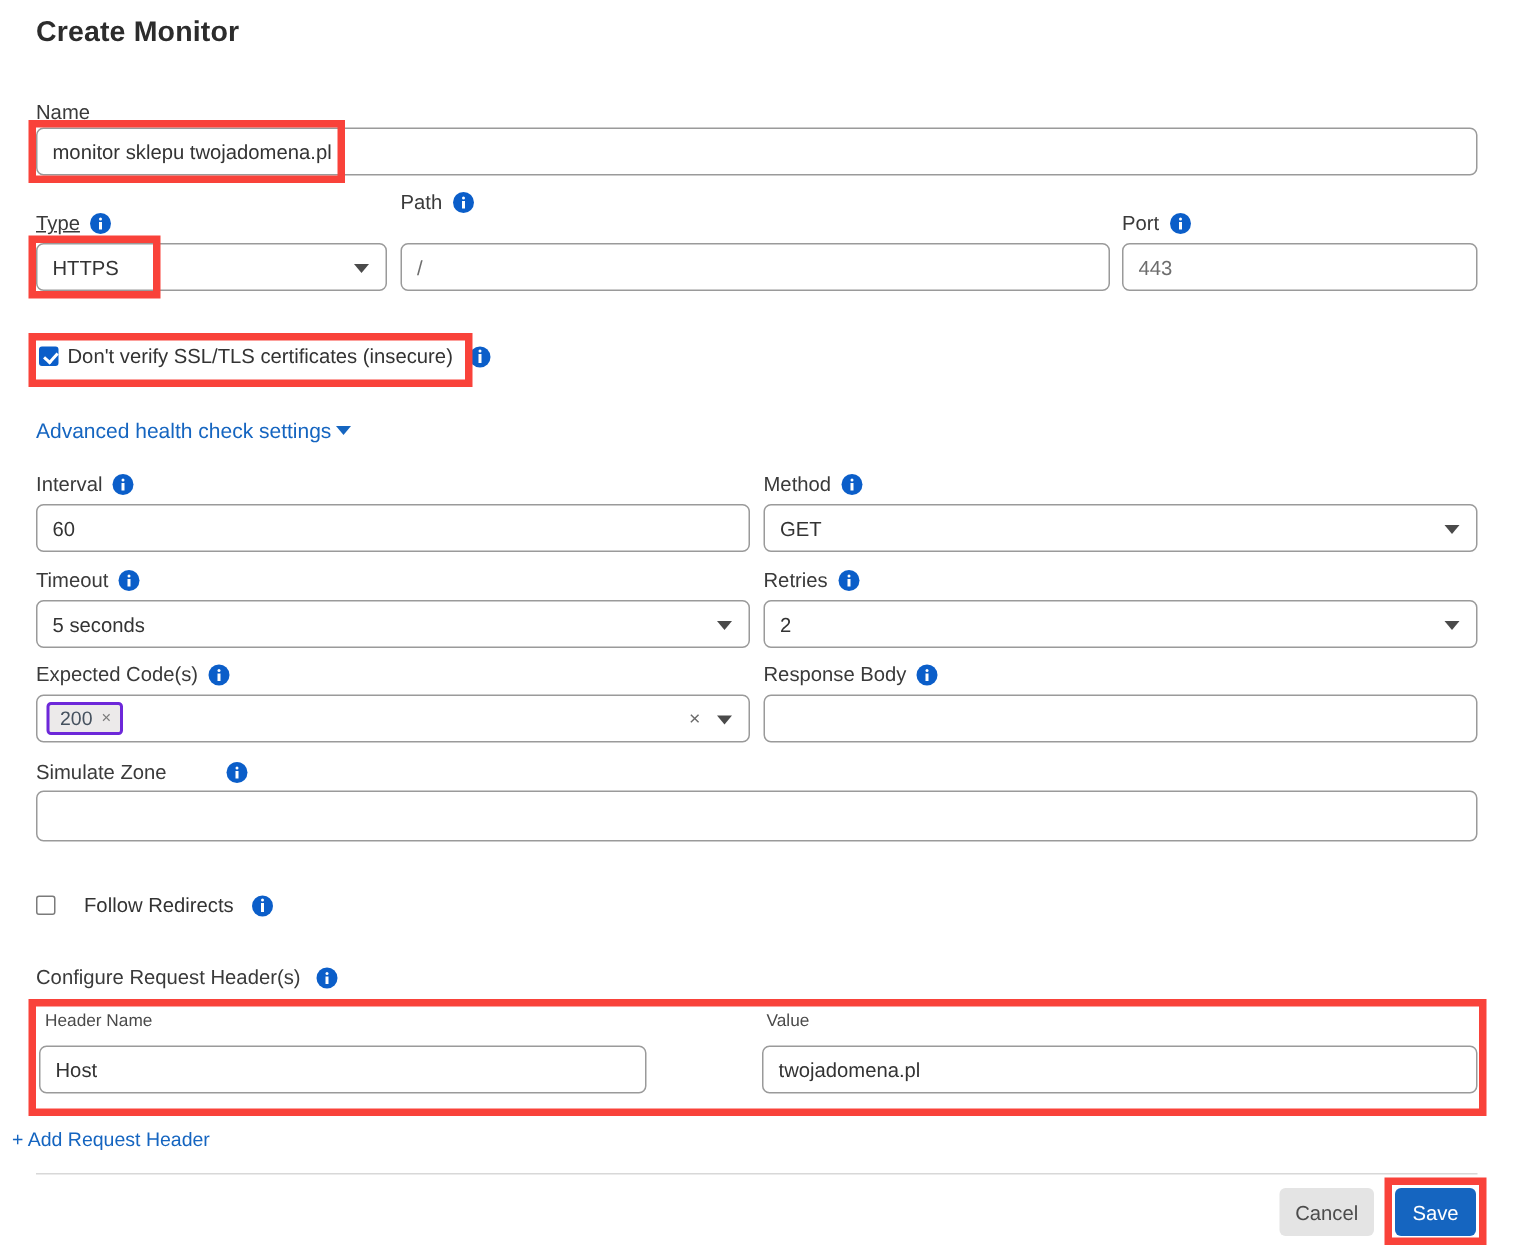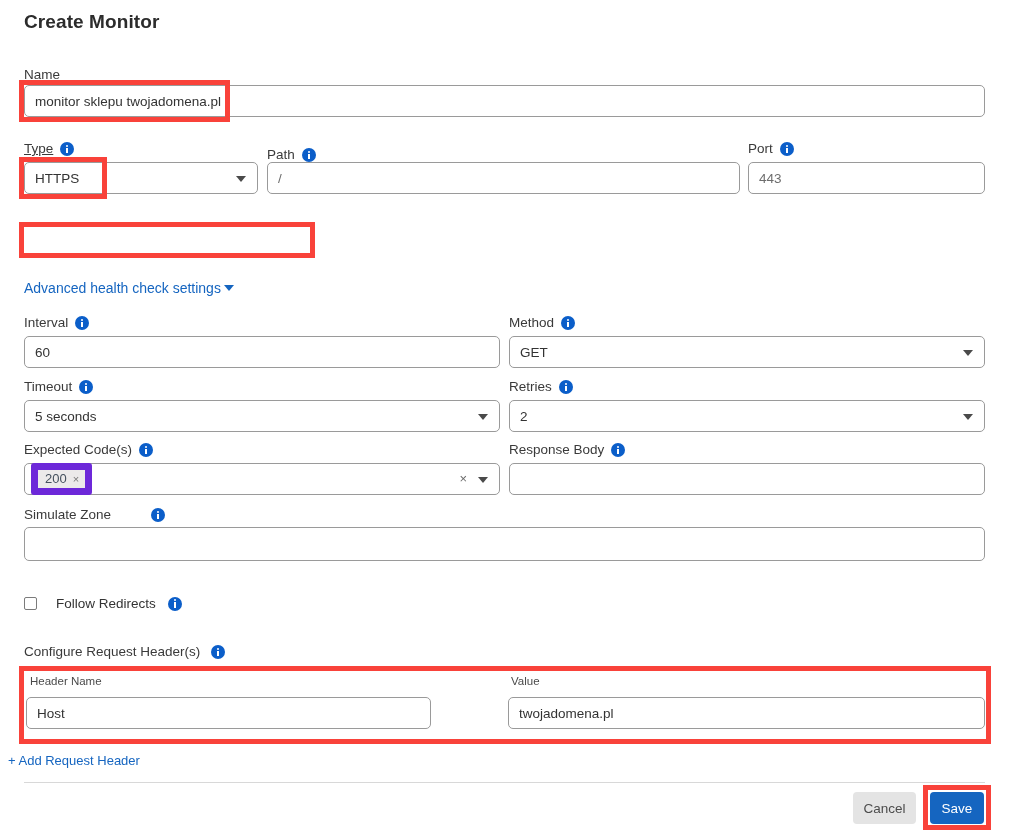--- a/index.html
+++ b/index.html
@@ -56,21 +56,21 @@
     position: absolute; right: 11px; top: 50%; margin-top: -2px;
     width: 0; height: 0;
     border-left: 5px solid transparent;
     border-right: 5px solid transparent;
     border-top: 6px solid #4a4a4a;
   }
 
   
   .chip {
     display: inline-flex; align-items: center; gap: 6px;
-    background: #eceaea; border: 7px solid #6d28d9;
+    background: #eceaea; border: 2px solid #6d28d9;
     border-radius: 3px; padding: 1px 6px 2px 7px;
     font-size: 13px; color: #45515e; margin-left: -4px;
   }
   .chip .x { font-size: 11px; color: #7a7a7a; }
   .clear-x {
     position: absolute; right: 32px; top: 50%; margin-top: -7px;
     font-size: 13px; color: #6b6b6b; line-height: 14px;
   }
 
   
@@ -138,36 +138,41 @@
   <div class="flabel" style="position:absolute;left:24px;top:141px;text-decoration:underline;">
     <span>Type</span>
     <span class="info-icon"></span>
   </div>
   <div class="inp sel" style="left:24px;top:162px;width:234px;">
     <span class="val">HTTPS</span>
     <span class="caret-dn"></span>
   </div>
   <div class="hl" style="left:19px;top:157px;width:88px;height:42px;"></div>
 
-  <div class="flabel" style="position:absolute;left:267px;top:127px;margin-top:20px;">
+  <div class="flabel" style="position:absolute;left:267px;top:127px;">
     <span>Path</span>
     <span class="info-icon"></span>
   </div>
   <div class="inp" style="left:267px;top:162px;width:473px;">
     <span class="val ph">/</span>
   </div>
 
   <div class="flabel" style="position:absolute;left:748px;top:141px;">
     <span>Port</span>
     <span class="info-icon"></span>
   </div>
   <div class="inp" style="left:748px;top:162px;width:237px;">
     <span class="val ph">443</span>
   </div>
 
+  <div style="position:absolute;left:26px;top:230px;display:flex;align-items:center;gap:6px;">
+    <span class="cbox checked"></span>
+    <span style="font-size:13.5px;color:#333;">Don't verify SSL/TLS certificates (insecure)</span>
+    <span class="info-icon" style="margin-left:5px;"></span>
+  </div>
   <div class="hl" style="left:19px;top:222px;width:296px;height:36px;"></div>
 
   <div style="position:absolute;left:24px;top:279px;">
     <span class="link">Advanced health check settings</span><span class="caret-link"></span>
   </div>
 
   <div class="flabel" style="position:absolute;left:24px;top:315px;">
     <span>Interval</span>
     <span class="info-icon"></span>
   </div>

